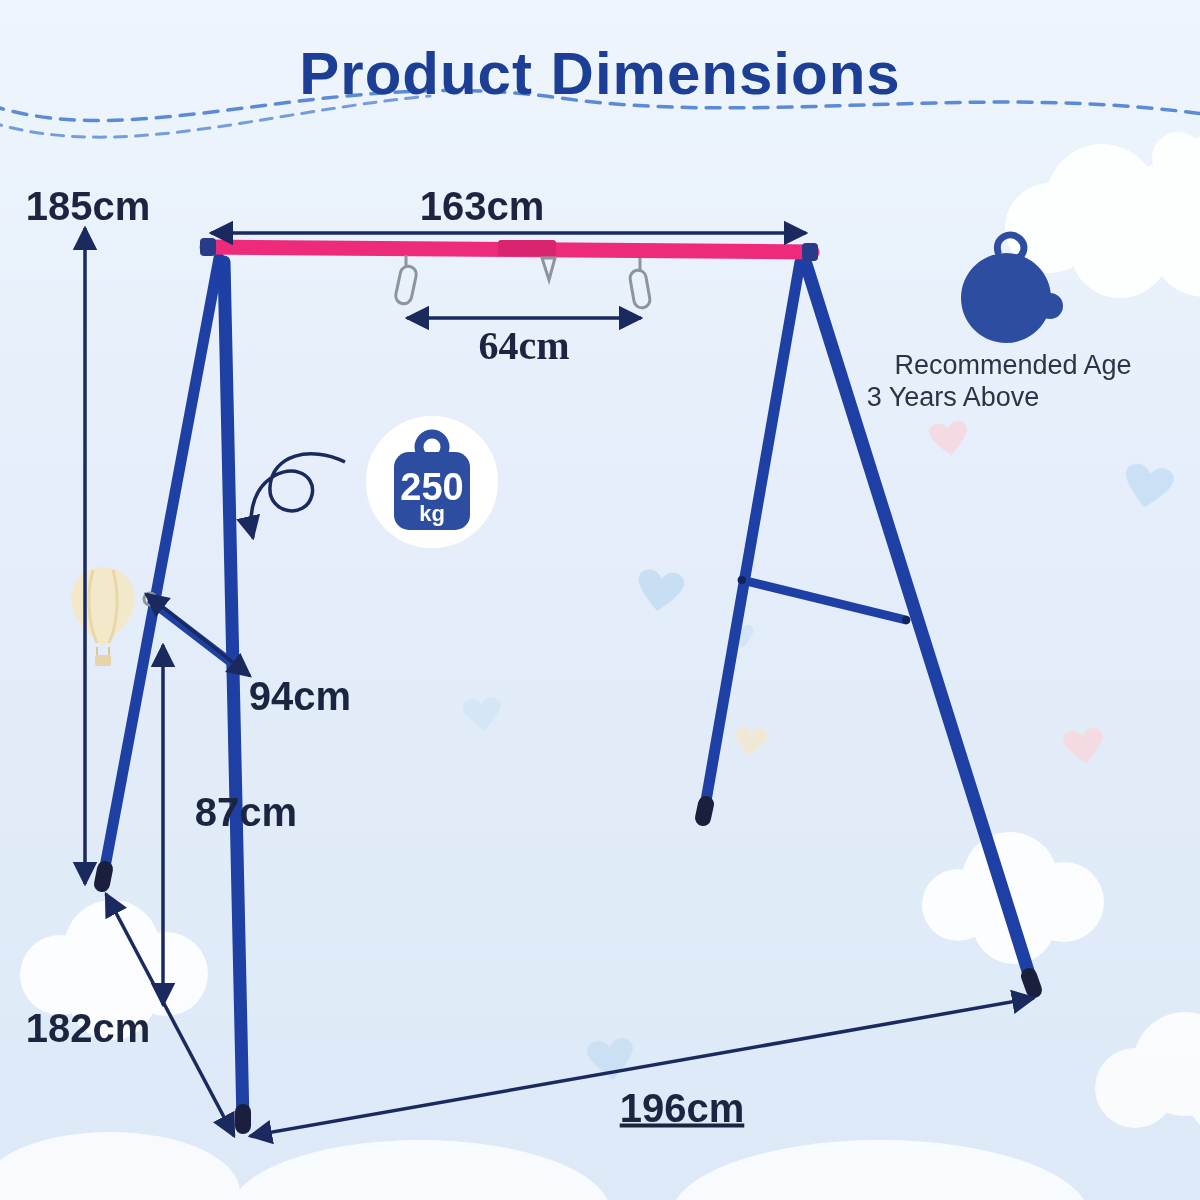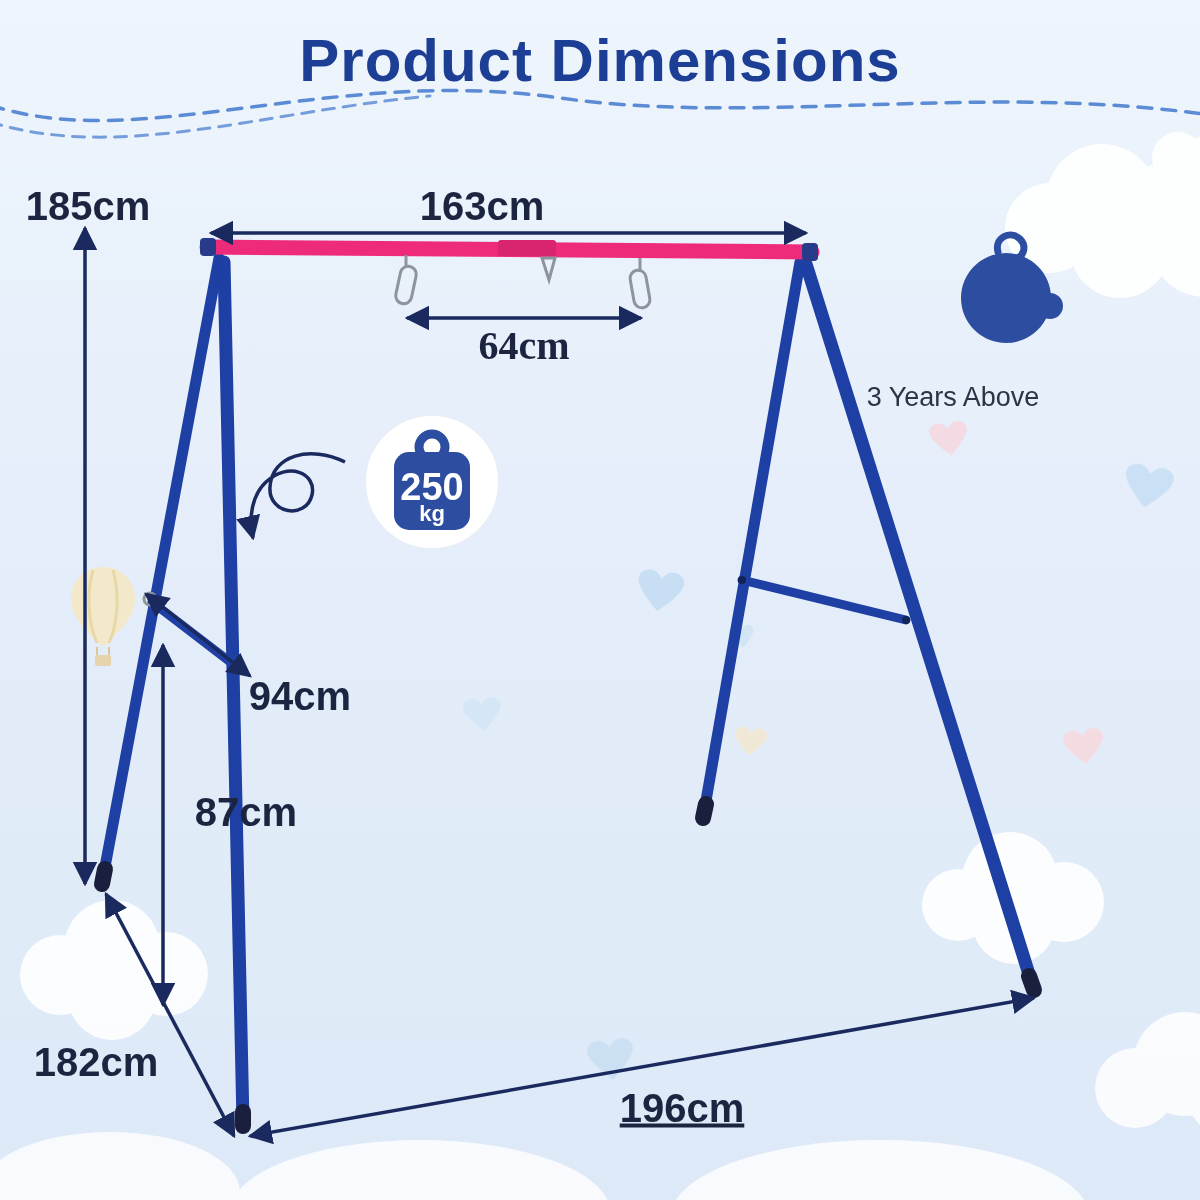--- a/index.html
+++ b/index.html
@@ -10,21 +10,21 @@
     position:relative;
   }
   .canvas{
     position:absolute;inset:0;
     width:1200px;height:1200px;
     background:linear-gradient(180deg,#eef5fc 0%,#e5eefa 40%,#dde9f7 100%);
   }
   svg.scene{position:absolute;left:0;top:0;}
   .labels-layer{position:absolute;inset:0;pointer-events:none;}
   .title{
-    position:absolute;top:22px;left:0;right:0;margin:4px;
+    position:absolute;top:22px;left:0;right:0;margin:17px;
     text-align:center;
     font-size:60px;font-weight:800;letter-spacing:1px;
     color:#1c3e94;
   }
   .dim-label{
     position:absolute;transform:translate(-50%,-50%);
     font-size:40px;font-weight:700;color:#1b2540;white-space:nowrap;
   }
   .age-line{
     position:absolute;transform:translate(-50%,-50%);
@@ -174,22 +174,23 @@
   </svg>
 
   <div class="labels-layer">
     <h1 class="title">Product Dimensions</h1>
 
     <div class="dim-label" style="left:88px;  top:206px;">185cm</div>
     <div class="dim-label" style="left:482px; top:206px;">163cm</div>
     <div class="dim-label" style="left:524px; top:345px;font-family:Liberation Serif, serif;">64cm</div>
     <div class="dim-label" style="left:300px; top:696px;">94cm</div>
     <div class="dim-label" style="left:224px; top:812px;margin-left:22px;">87cm</div>
-    <div class="dim-label" style="left:88px;  top:1062px;margin-left:8px;">182cm</div>
+    <div class="dim-label" style="left:88px;  top:1028px;">182cm</div>
     <div class="dim-label" style="left:682px; top:1108px;text-decoration:underline;">196cm</div>
 
     <div class="weight-value" style="left:432px; top:487px;">250</div>
     <div class="weight-unit" style="left:432px; top:514px;">kg</div>
 
+    <div class="age-line" style="left:1013px; top:365px;">Recommended Age</div>
     <div class="age-line" style="left:953px; top:397px;">3 Years Above</div>
   </div>
 
 </div>
 
 </body></html>

